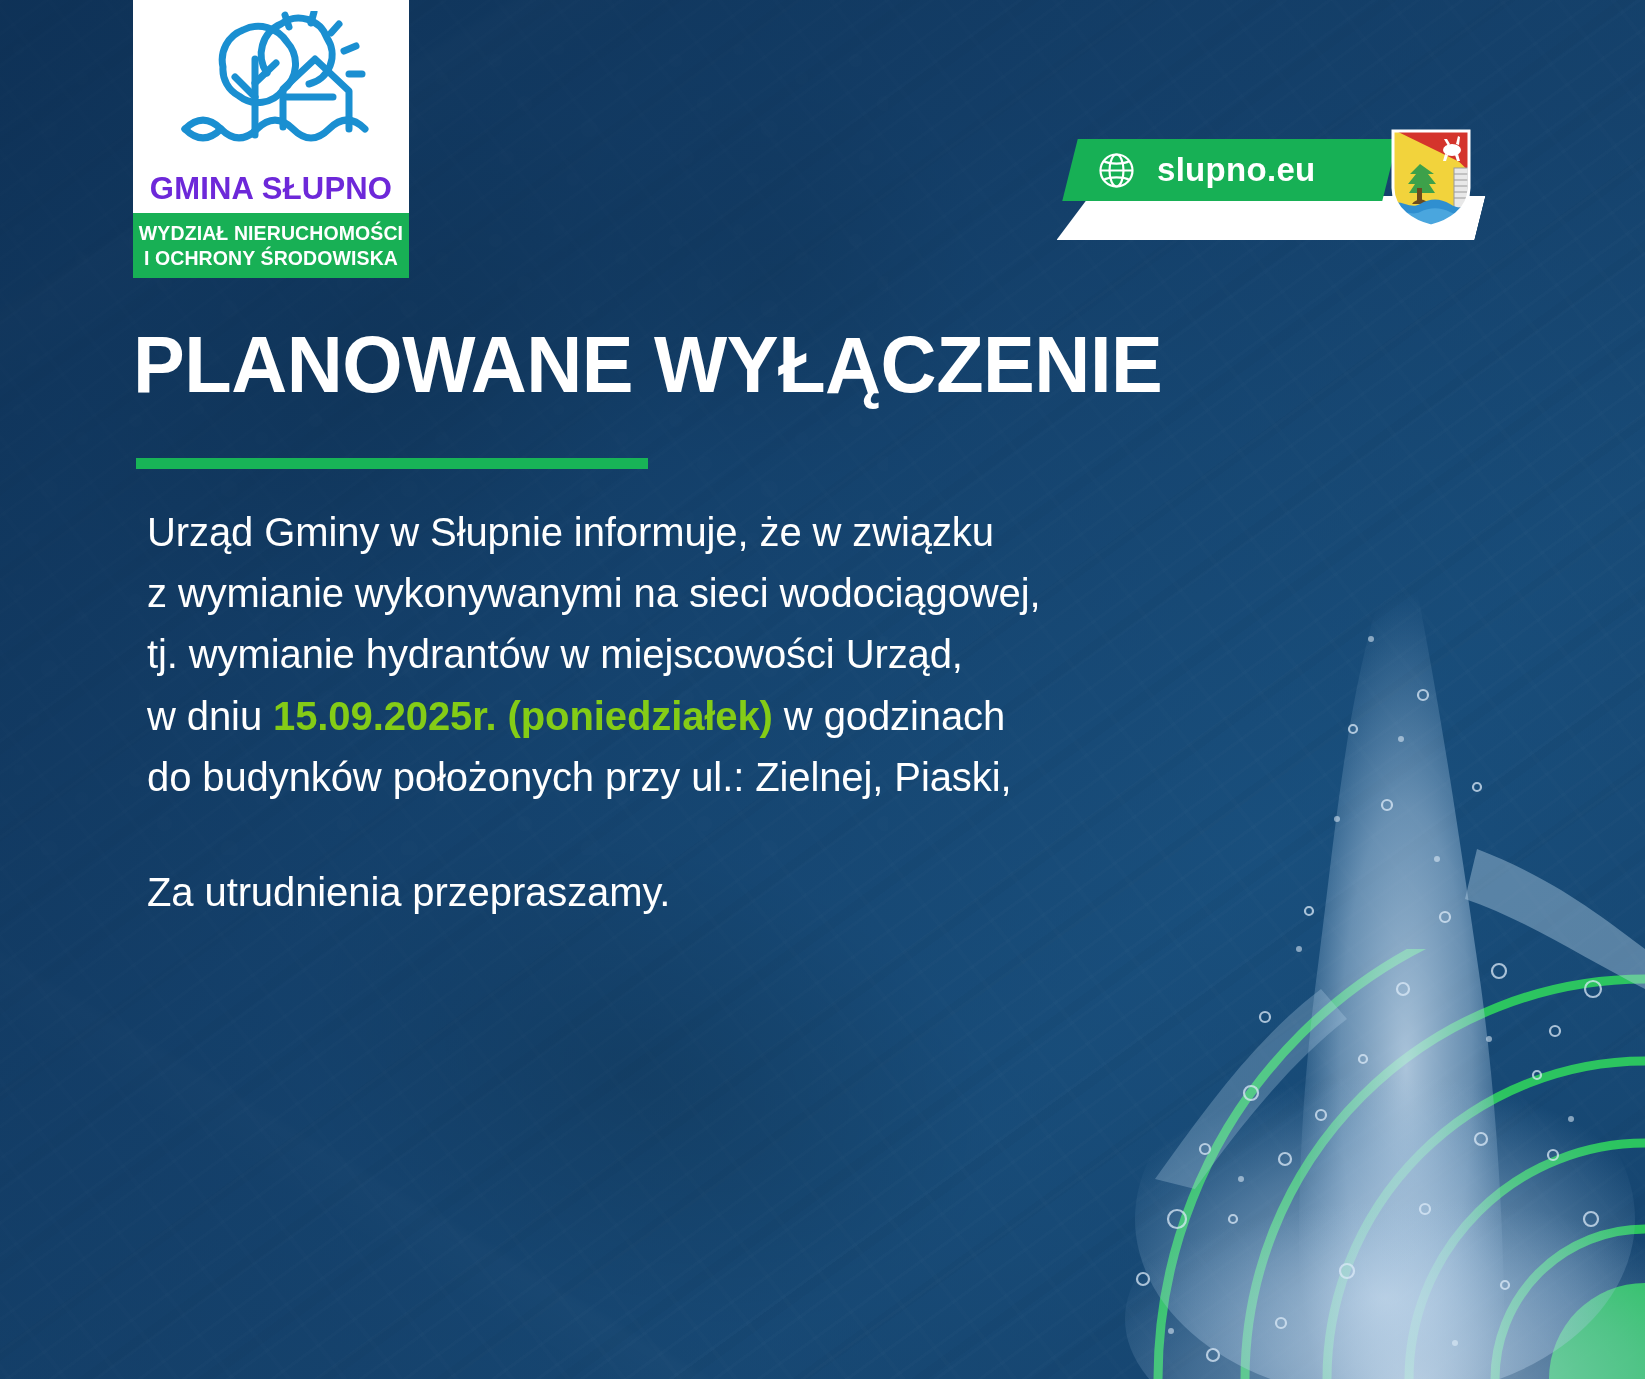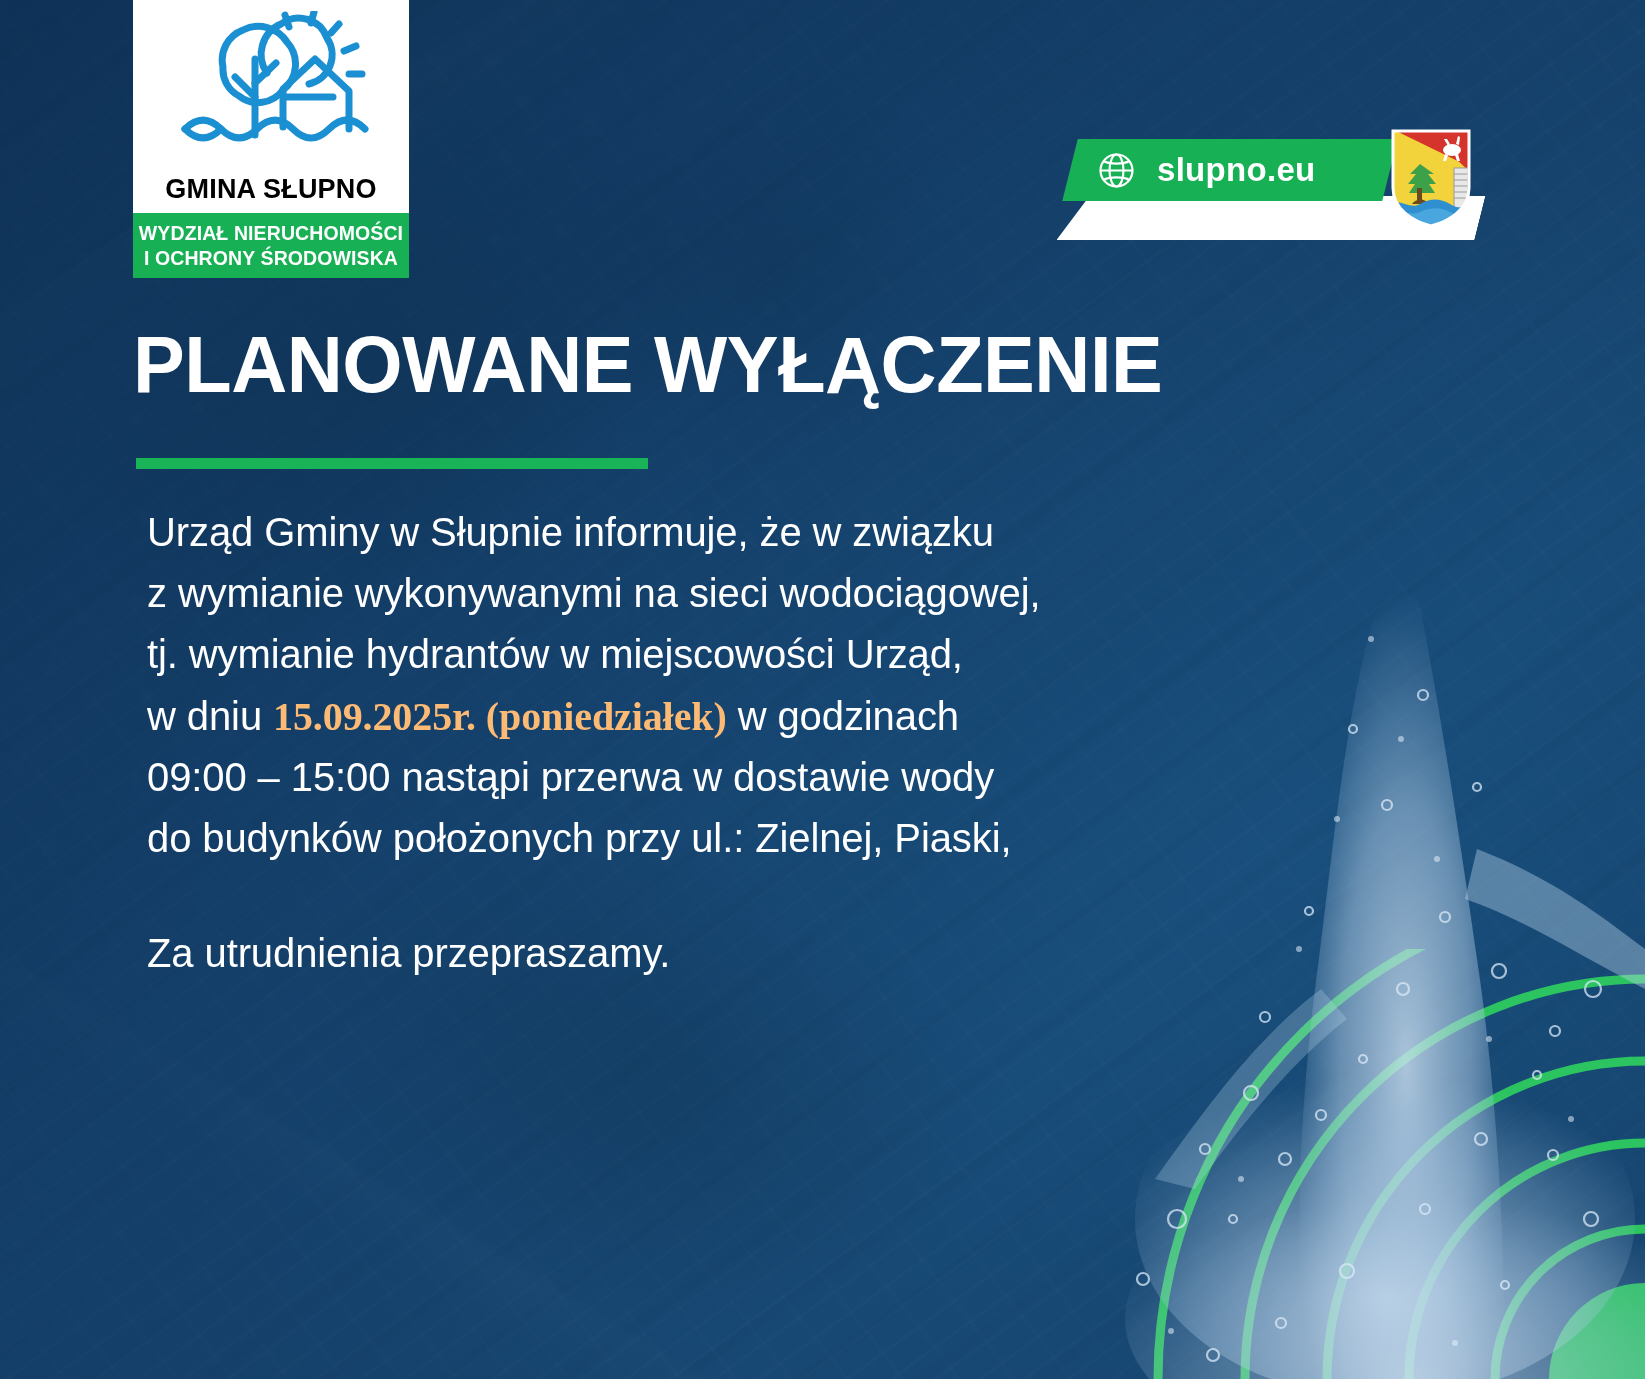--- a/index.html
+++ b/index.html
@@ -79,21 +79,21 @@
   .arcs svg{position:absolute;right:0;bottom:0;}
 
   
   .logo{
     position:absolute;left:133px;top:0;width:276px;height:278px;
     background:#ffffff;display:flex;flex-direction:column;
   }
   .logo-mark{flex:0 0 165px;display:flex;align-items:center;justify-content:center;padding-top:8px;}
   .logo-name{
     flex:0 0 48px;display:flex;align-items:center;justify-content:center;
-    color:#000000;font-weight:bold;font-size:27px;letter-spacing:.2px;
+    color:#6d28d9;font-weight:bold;font-size:31px;letter-spacing:.2px;
   }
   .logo-dept{
     flex:1 1 auto;background:#18b055;color:#ffffff;
     display:flex;flex-direction:column;align-items:center;justify-content:center;
     font-weight:bold;font-size:19.5px;line-height:1.28;letter-spacing:.1px;text-align:center;
   }
 
   
   .banner-white{
     position:absolute;left:1062px;top:196px;width:418px;height:44px;
@@ -126,21 +126,21 @@
 
   
   .body-copy{
     position:absolute;left:133px;top:502px;width:1000px;
     color:#ffffff;font-size:40px;line-height:1.53;font-weight:normal;
     letter-spacing:-0.1px;
     margin-left:14px;
   }
   .body-copy p{margin:0;}
   .body-copy .gap{height:54px;}
-  .hl-date{color:#fdba74;font-weight:bold;font-family:Liberation Serif, serif;}
+  .hl-date{color:#84cc16;font-weight:bold;}
 </style>
 </head>
 <body>
 
 <div class="poster">
 
   <div class="bg-photo">
     <div class="bg-base"></div>
     <div class="bg-fields"></div>
     <div class="bg-forest-a"></div>
@@ -330,19 +330,18 @@
   </div>
 
   <div class="headline">PLANOWANE WYŁĄCZENIE</div>
   <div class="rule"></div>
 
   <div class="body-copy">
     <p>Urząd Gminy w Słupnie informuje, że w związku</p>
     <p>z wymianie wykonywanymi na sieci wodociągowej,</p>
     <p>tj. wymianie hydrantów w miejscowości Urząd,</p>
     <p><span>w dniu </span><span class="hl-date">15.09.2025r. (poniedziałek)</span><span> w godzinach</span></p>
-    <p>09:00  – 15:00 nastąpi przerwa w dostawie wody</p>
     <p>do budynków położonych przy ul.: Zielnej, Piaski,</p>
     <div class="gap"></div>
     <p>Za utrudnienia przepraszamy.</p>
   </div>
 
 </div>
 
 </body></html>

